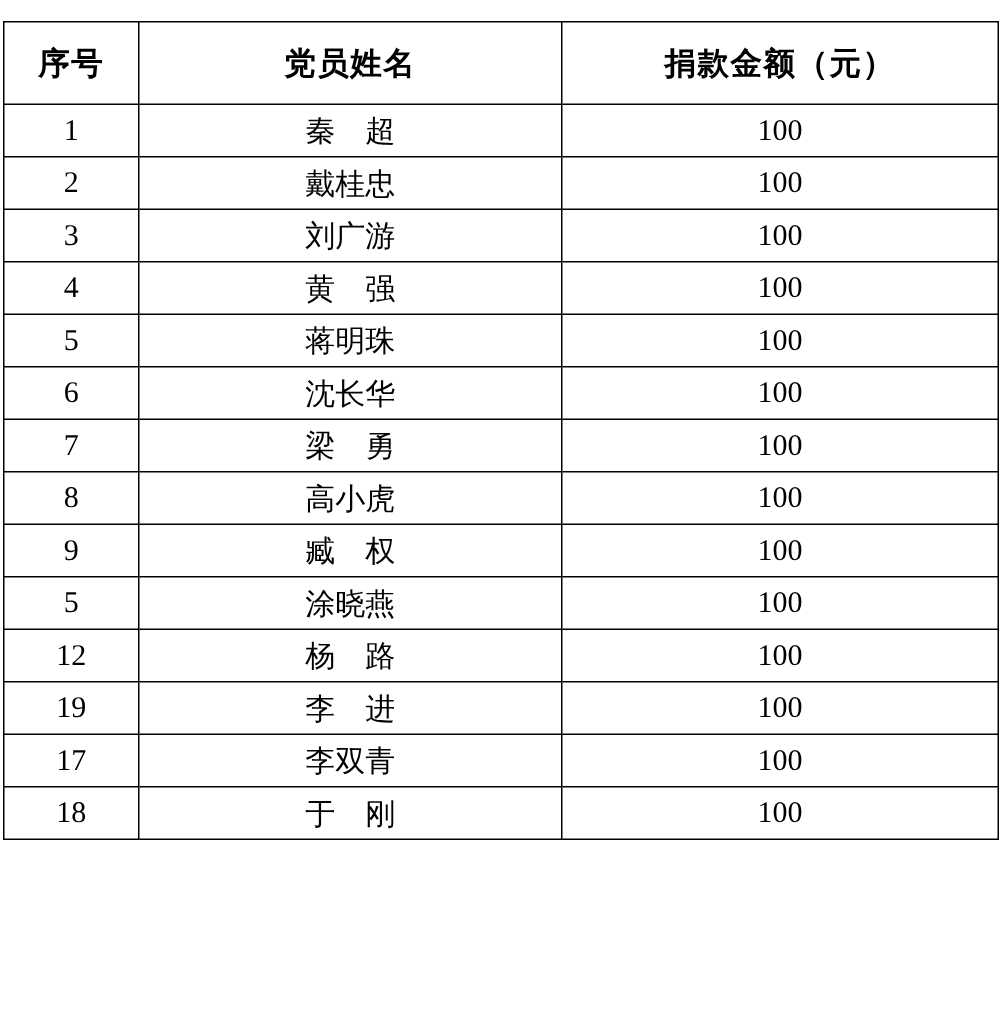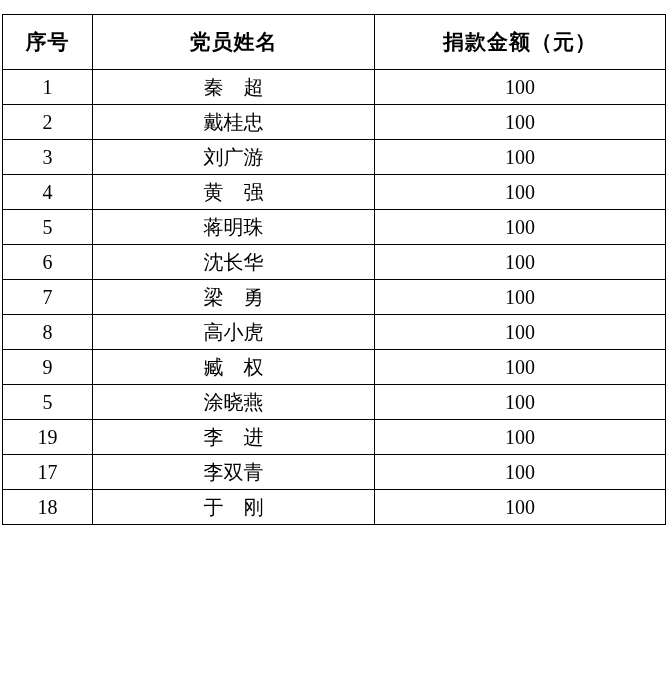--- a/index.html
+++ b/index.html
@@ -123,20 +123,25 @@
     <td class="cell-amt">100</td>
   </tr>
 
   <tr>
     <td class="cell-no">5</td>
     <td class="cell-name">涂晓燕</td>
     <td class="cell-amt">100</td>
   </tr>
 
 
+  <tr>
+    <td class="cell-no">12</td>
+    <td class="cell-name">杨　路</td>
+    <td class="cell-amt">100</td>
+  </tr>
 
 
   <tr>
     <td class="cell-no">19</td>
     <td class="cell-name">李　进</td>
     <td class="cell-amt">100</td>
   </tr>
 
 
 

